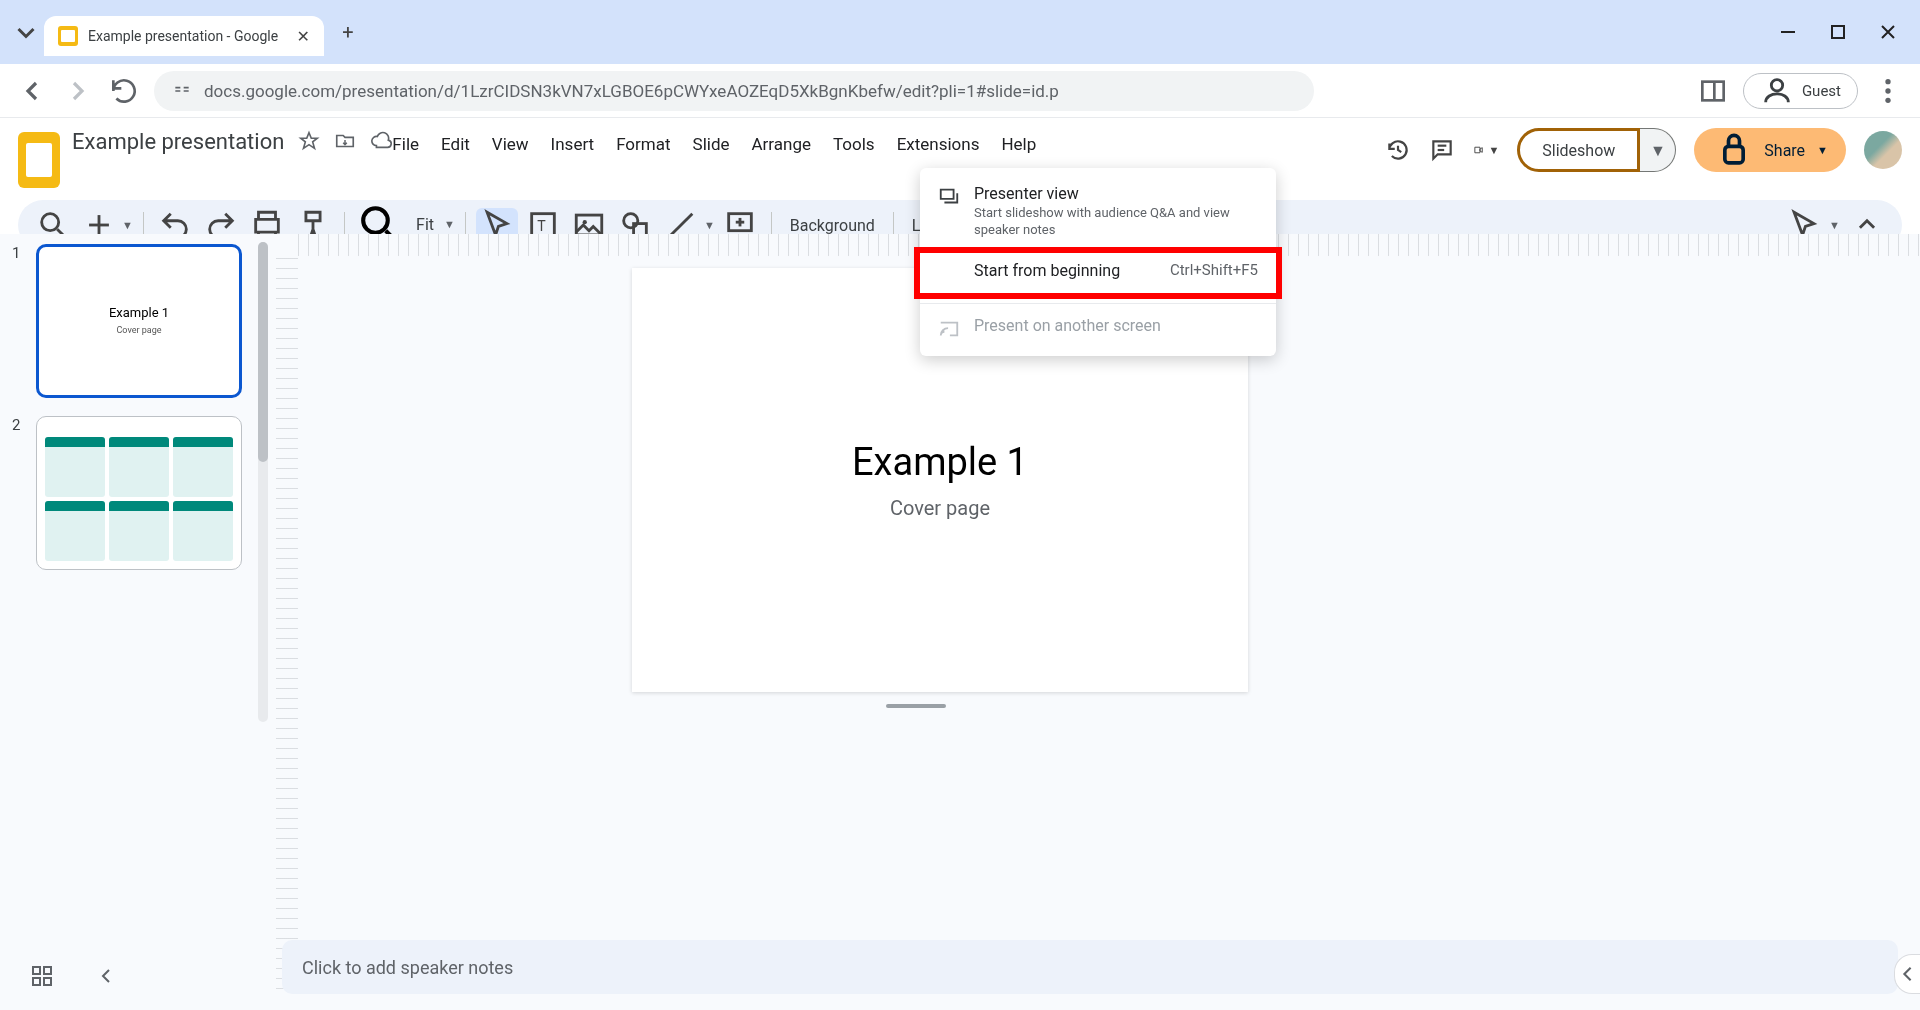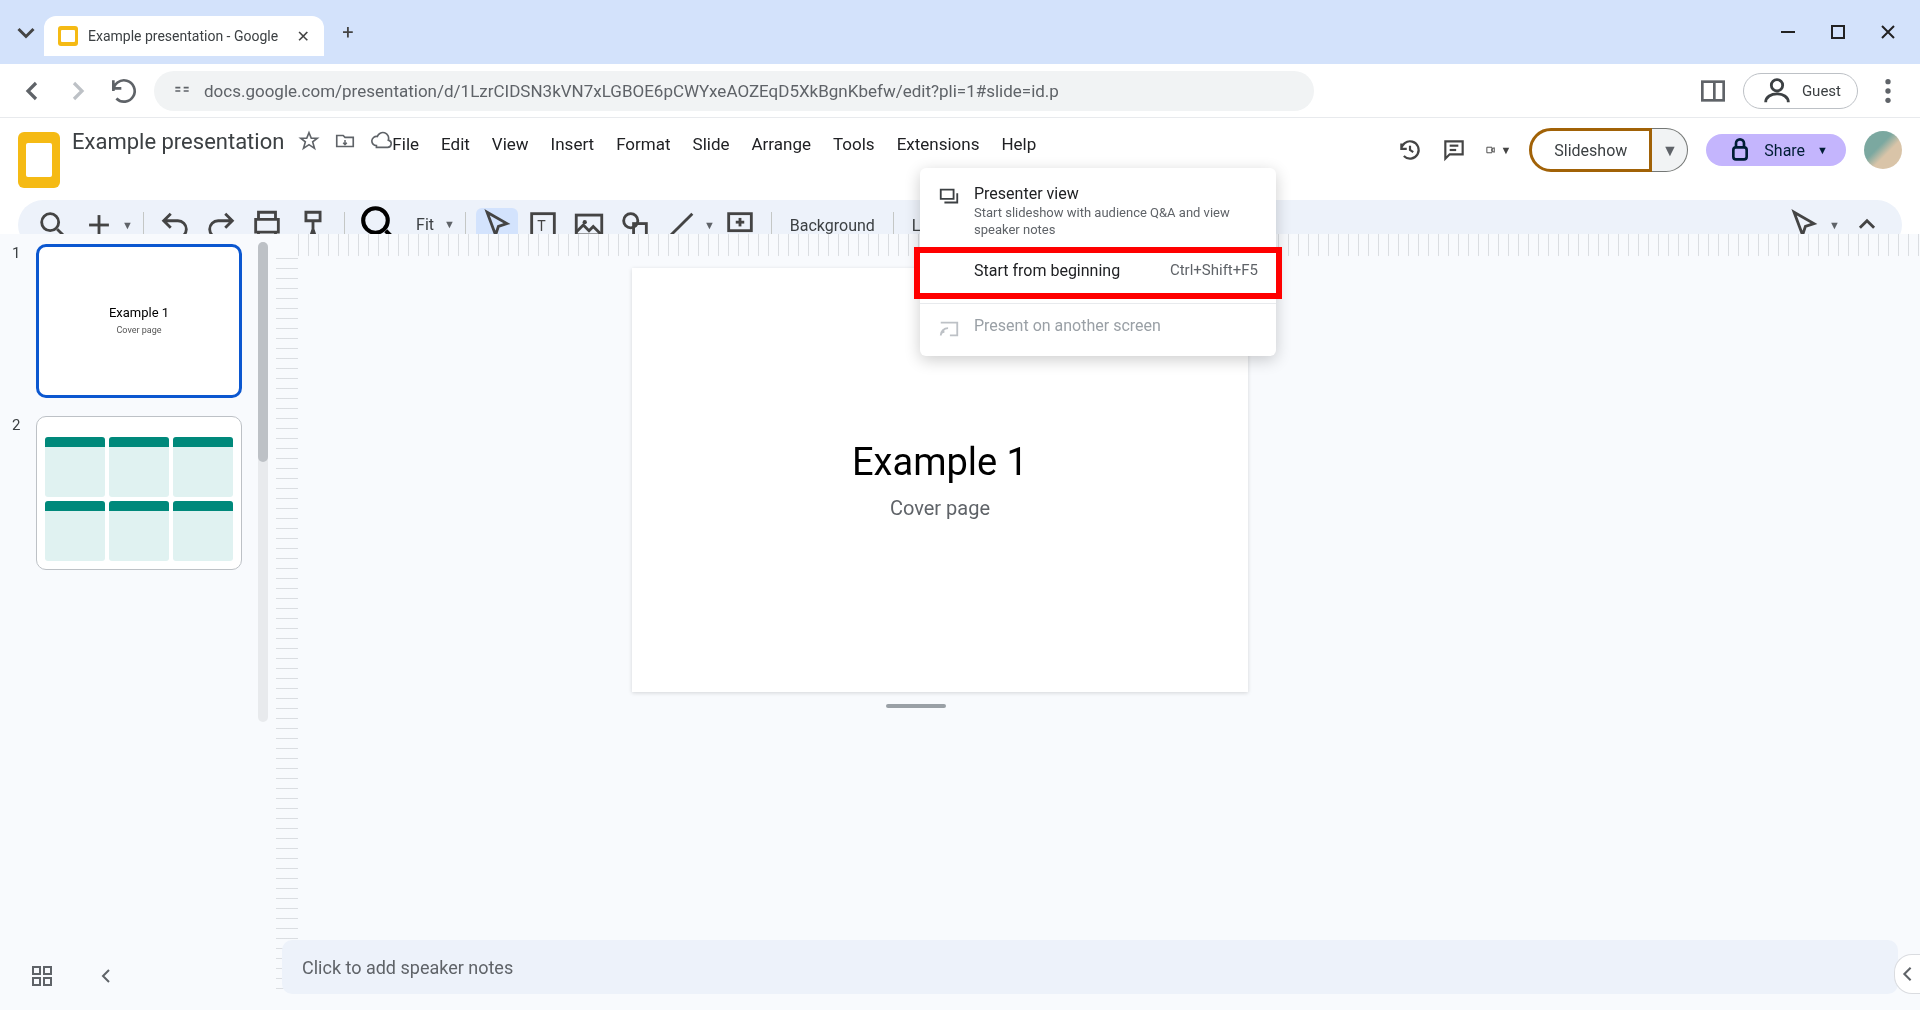--- a/index.html
+++ b/index.html
@@ -35,21 +35,21 @@
 .doc-title { font-size: 22px; color: #3c4043; }
 .title-icon { color: #5f6368; width: 22px; height: 22px; display: flex; align-items: center; justify-content: center; }
 .menu-row { display: flex; gap: 22px; margin-top: 6px; }
 .menu-item { font-size: 17px; color: #202124; }
 .header-right { margin-left: auto; display: flex; align-items: center; gap: 18px; }
 .hdr-icon { width: 26px; height: 26px; color: #444; display: flex; align-items: center; justify-content: center; }
 .video-btn { display: flex; align-items: center; gap: 4px; }
 .slideshow-btn { border: 3px solid #a16207; border-radius: 22px 0 0 22px; height: 44px; display: flex; align-items: center; padding: 0 22px; font-size: 16px; color: #3c4043; background: #fff; }
 .slideshow-drop { border: 1px solid #747775; border-left: none; border-radius: 0 22px 22px 0; height: 44px; width: 36px; display: flex; align-items: center; justify-content: center; background: #f1f3f4; color: #5f6368; }
 .slideshow-grp { display: flex; }
-.share-btn { background: #c4b5fd; border-radius: 22px; height: 32px; display: flex; align-items: center; padding: 0 18px; gap: 8px; font-size: 16px; color: #001d35; }
+.share-btn { background: #fdba74; border-radius: 22px; height: 44px; display: flex; align-items: center; padding: 0 18px; gap: 8px; font-size: 16px; color: #001d35; }
 .avatar { width: 38px; height: 38px; border-radius: 50%; background: linear-gradient(135deg, #7ba8a0 40%, #d9c4a8 60%); }
 
 
 .toolbar { height: 50px; background: #edf2fa; margin: 4px 18px 0 18px; border-radius: 26px; display: flex; align-items: center; padding: 0 14px; gap: 4px; }
 .tb-btn { min-width: 34px; height: 34px; display: flex; align-items: center; justify-content: center; color: #444; border-radius: 6px; padding: 0 4px; }
 .tb-btn.sel { background: #d3e3fd; }
 .tb-sep { width: 1px; height: 26px; background: #c4c7c5; margin: 0 6px; }
 .tb-text { font-size: 16px; color: #3c4043; padding: 0 8px; }
 .tb-drop { font-size: 11px; color: #5f6368; margin-left: -2px; }
 .tb-zoom { display: flex; align-items: center; gap: 4px; width: 100px; }

